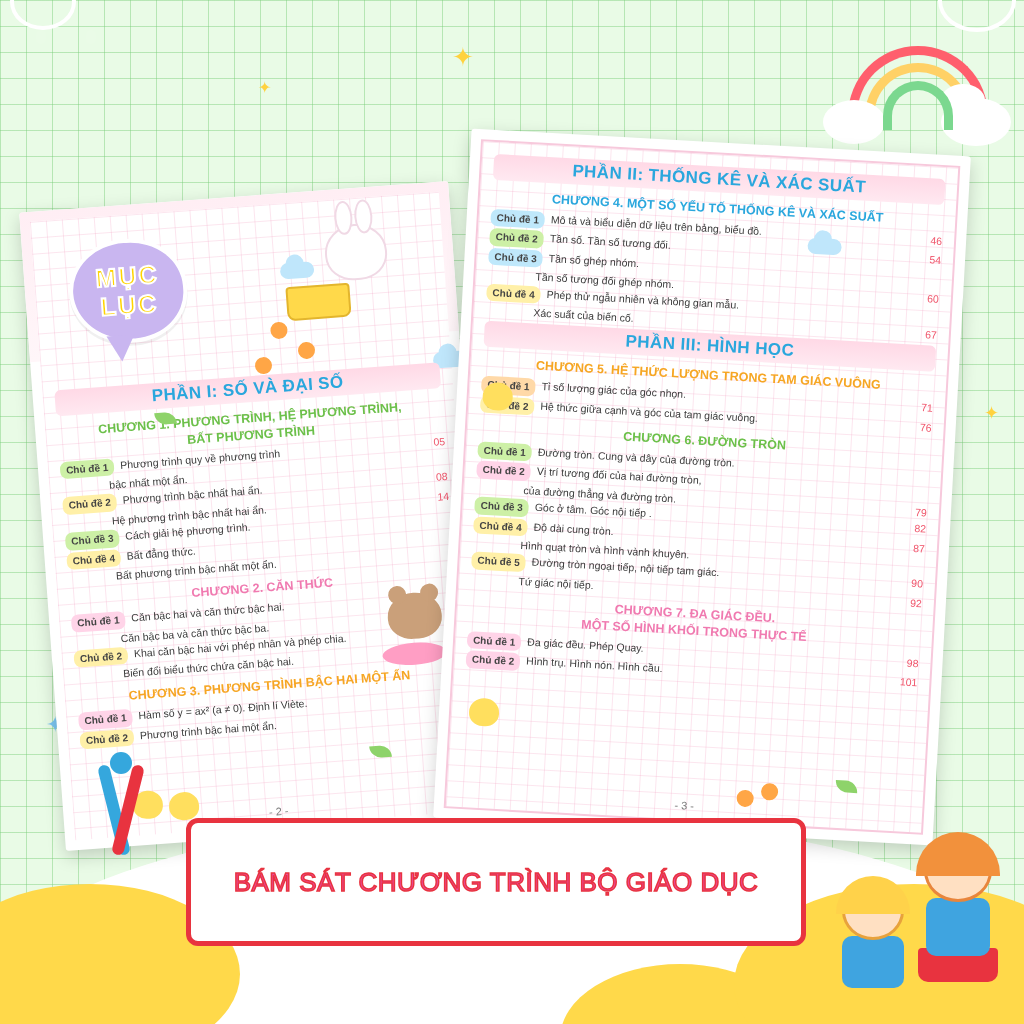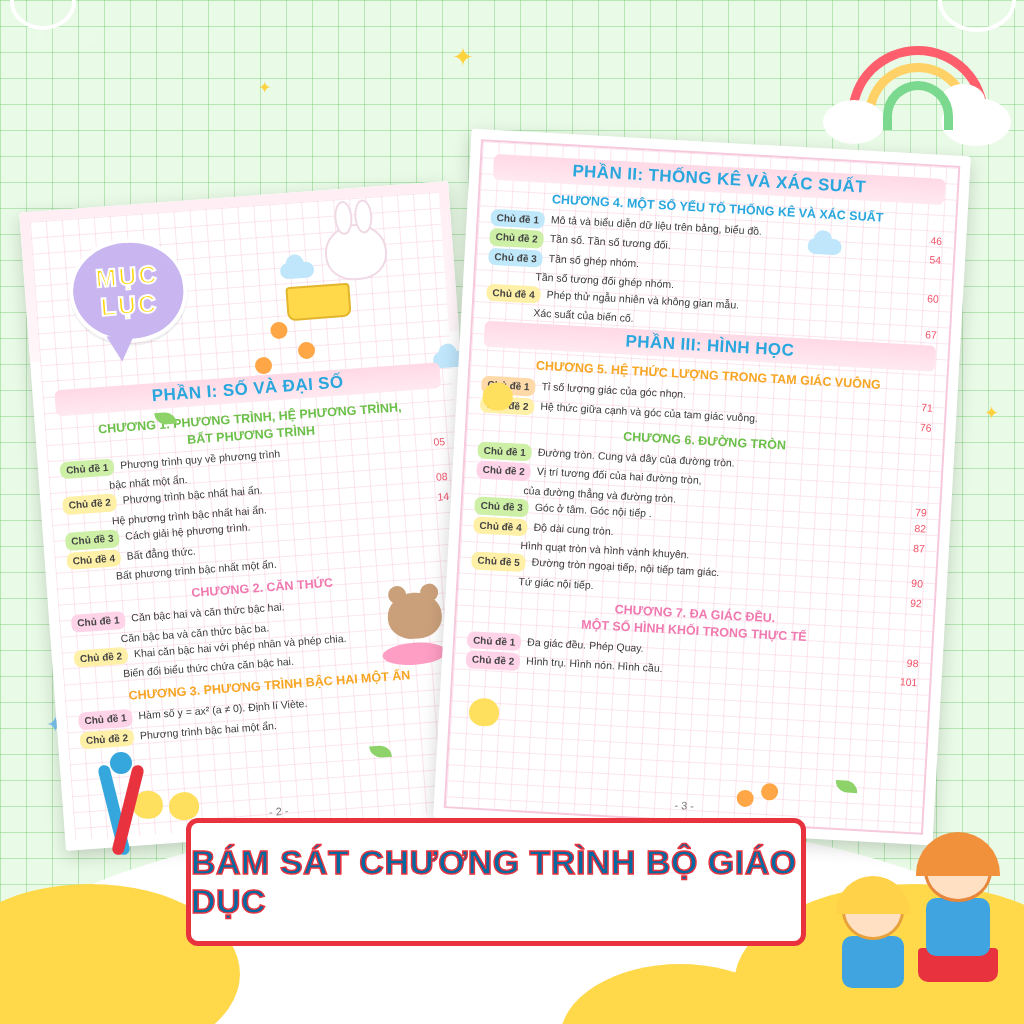--- a/index.html
+++ b/index.html
@@ -186,21 +186,21 @@
          background:#bfe6fb; border-radius:50%; left:6px; top:-8px; }
 
   
   #banner{
     position:absolute; left:186px; top:818px; width:620px; height:128px;
     border:5px solid #e8333f; border-radius:12px; background:#fff;
     display:flex; flex-direction:column; align-items:center; justify-content:center;
     gap:2px;
   }
   #banner .l1{ color:#e8333f; font-weight:bold; font-size:26px; letter-spacing:.5px;}
-  #banner .l2{ color:#0369a1; font-weight:bold; font-size:34px;
+  #banner .l2{ color:#ec4899; font-weight:normal; font-size:26px;
                -webkit-text-stroke:1.5px #e8333f; letter-spacing:.5px;}
 
   
   #kid-girl{ position:absolute; right:18px; bottom:34px; width:96px; height:150px; }
   #kid-girl .head{ position:absolute; left:14px; top:0; width:68px; height:62px;
       background:#ffe0c2; border-radius:50%; border:3px solid #e8863c; }
   #kid-girl .hair{ position:absolute; left:6px; top:-8px; width:84px; height:44px;
       background:#f2913c; border-radius:42px 42px 0 0; }
   #kid-girl .body{ position:absolute; left:16px; top:58px; width:64px; height:58px;
       background:#3fa4e0; border-radius:10px; }

